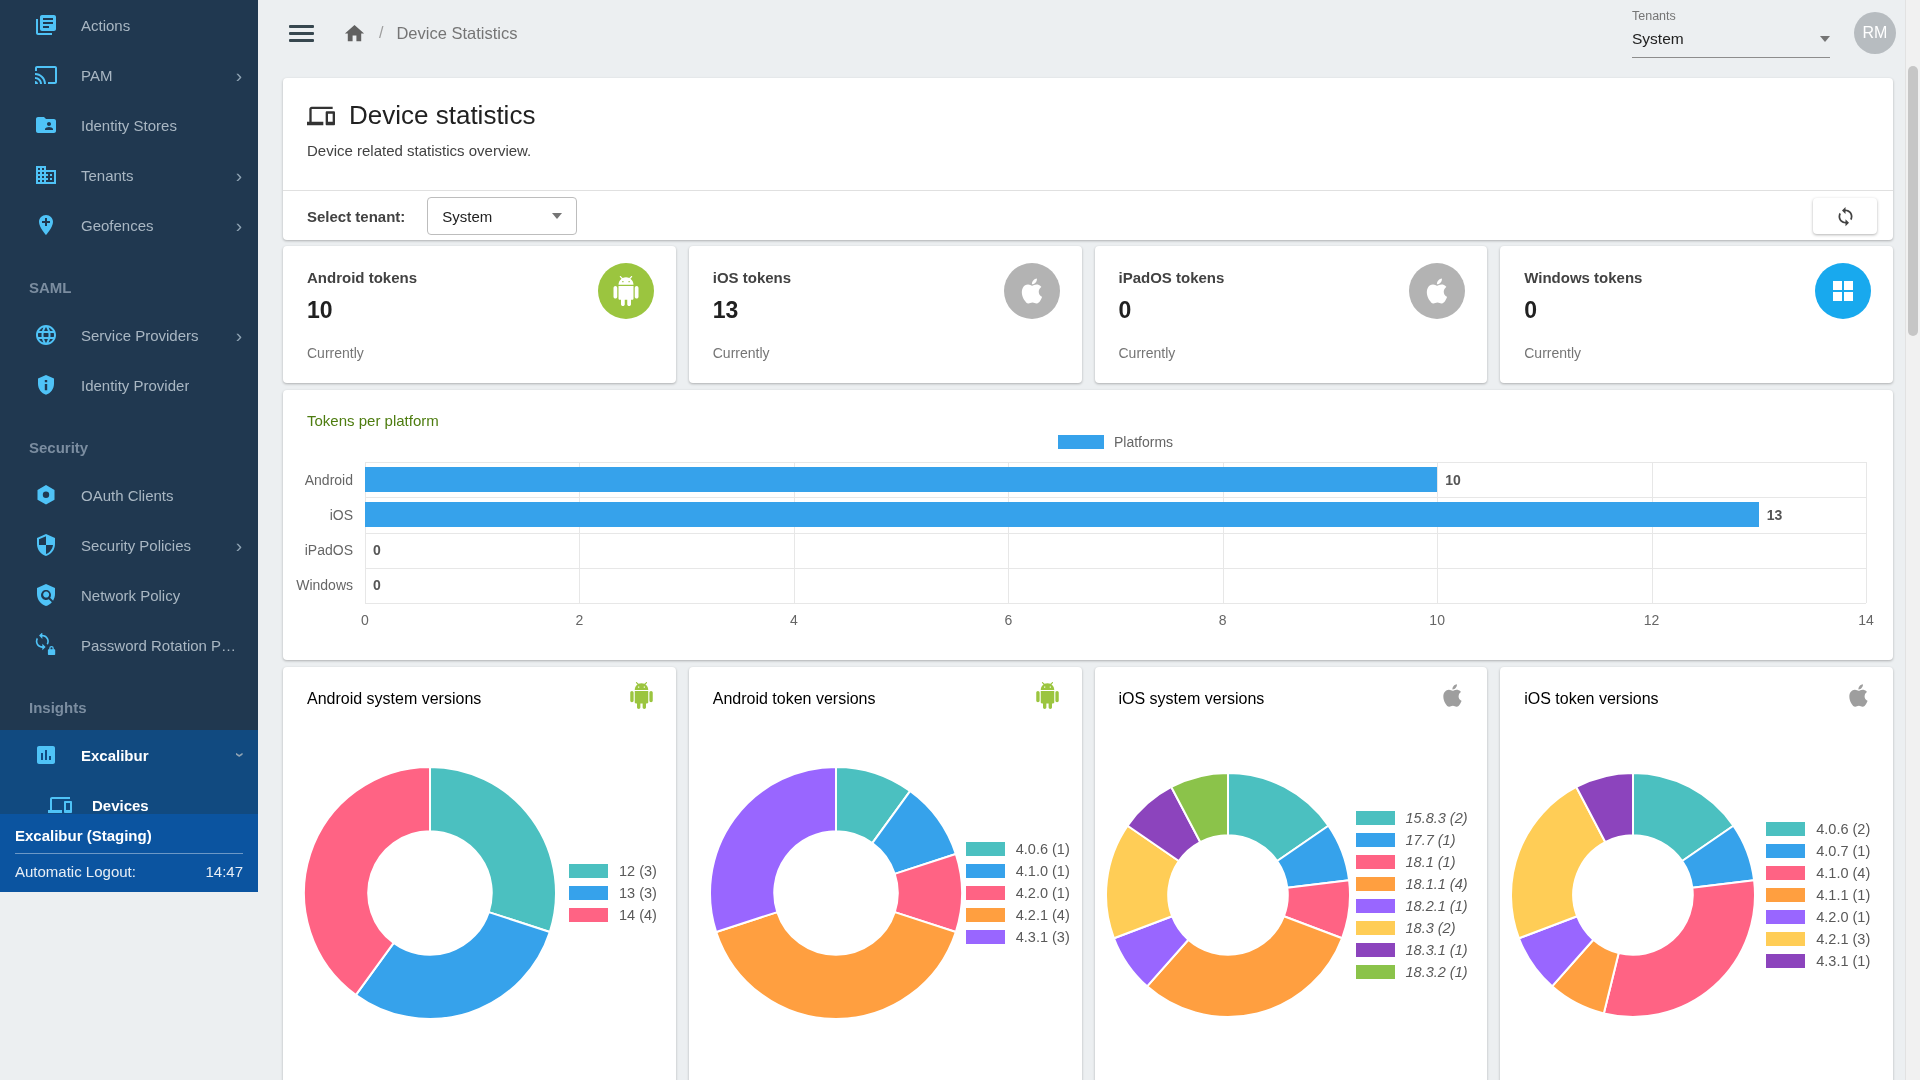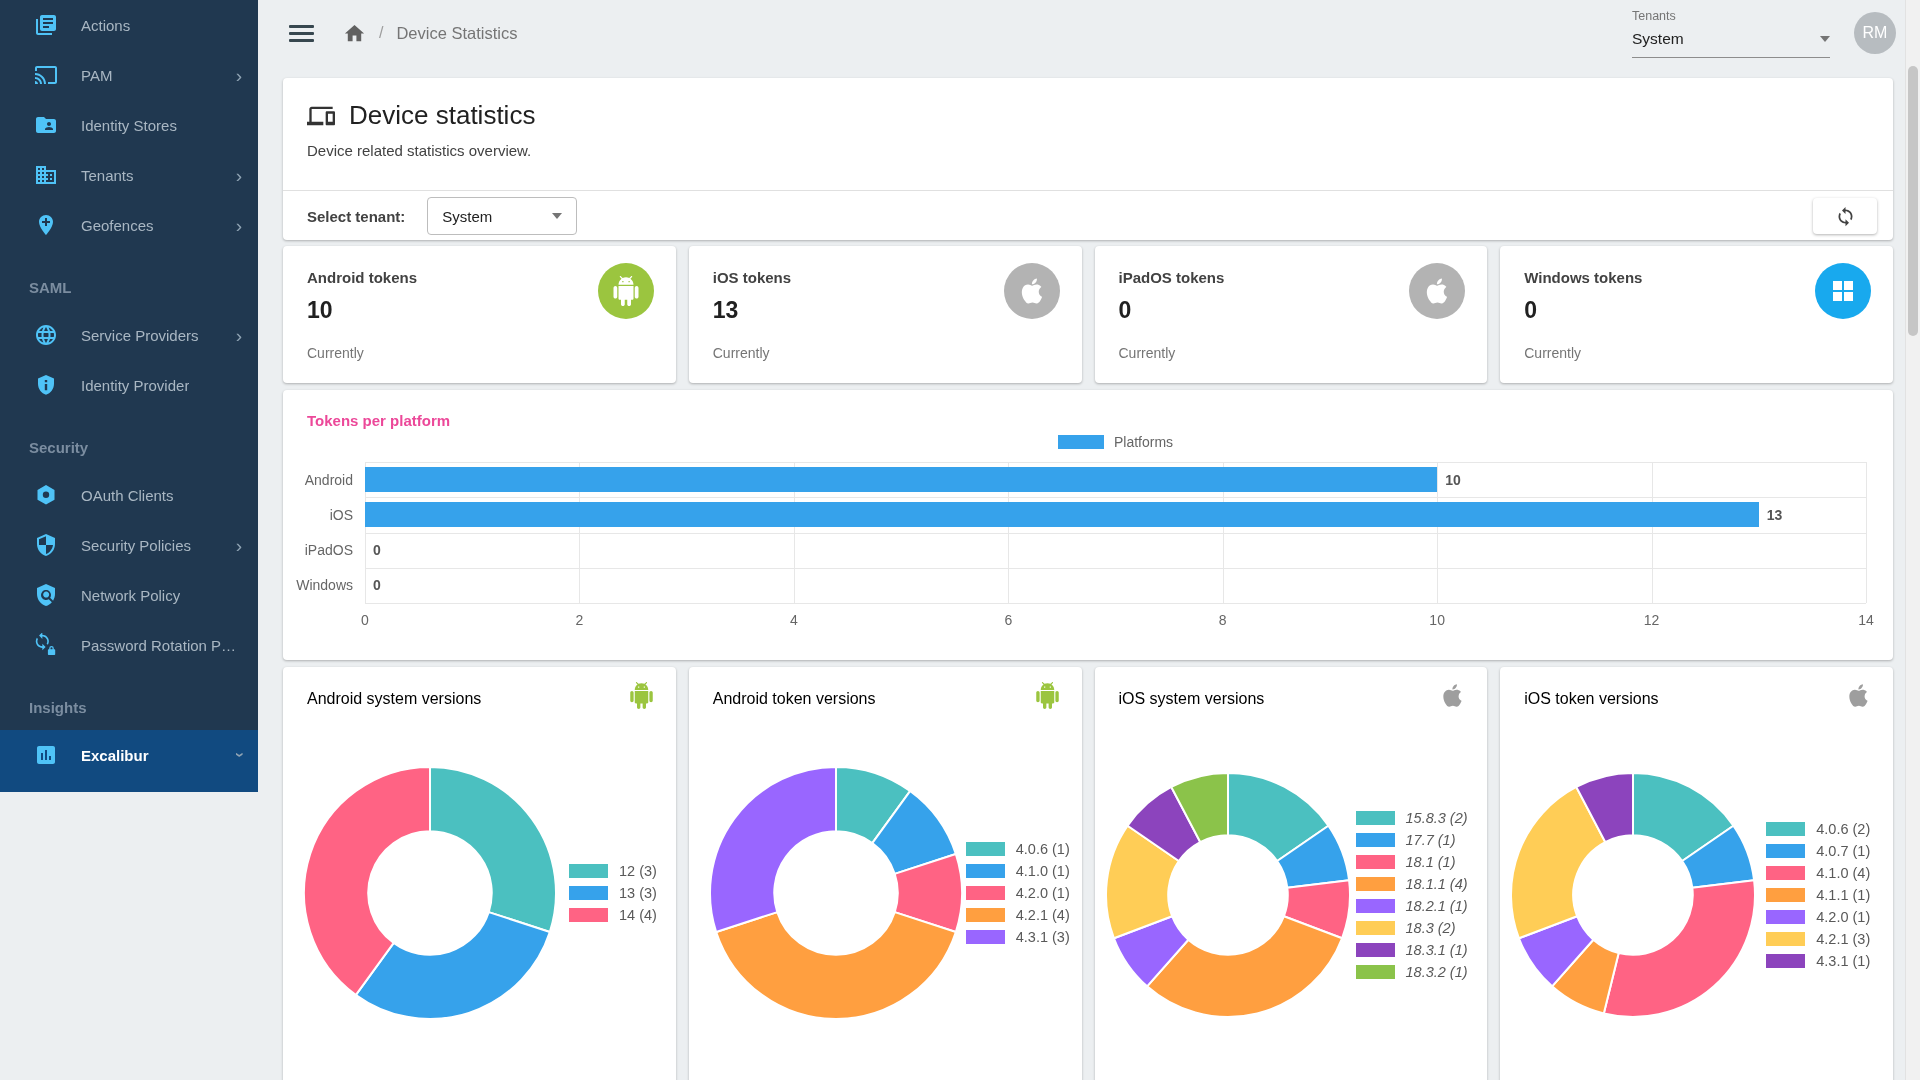--- a/index.html
+++ b/index.html
@@ -6,21 +6,21 @@
   html,body { margin:0; padding:0; }
   body {
     width:1920px; height:1080px; overflow:hidden;
     font-family:"Liberation Sans", sans-serif;
     background:#eceff1; display:flex;
   }
   .icon { display:inline-flex; flex:none; }
   .icon svg { width:100%; height:100%; }
 
   
-  .sidebar { width:258px; height:792px; background:#203850; position:relative; flex:none; overflow:hidden; }
+  .sidebar { width:258px; height:892px; background:#203850; position:relative; flex:none; overflow:hidden; }
   .nav-section .section-header {
     padding:28px 8px 12px 29px; color:#7b8da0; font-size:15px; font-weight:bold; line-height:20px;
   }
   .nav-item {
     height:50px; display:flex; align-items:center; padding:0 16px 0 34px;
     color:#a9b7c3; font-size:15px; cursor:pointer; position:relative; white-space:nowrap;
   }
   .nav-item .icon { width:24px; height:24px; color:#4fc3f7; margin-right:23px; }
   .nav-item .label { overflow:hidden; text-overflow:ellipsis; }
   .nav-item.selected { background:#114a80; color:#fff; font-weight:bold; }
@@ -76,21 +76,21 @@
   .stat-card { flex:1; height:137px; position:relative; padding:23px 24px; }
   .stat-title { font-size:15px; font-weight:bold; color:#424242; }
   .stat-value { font-size:23px; font-weight:bold; color:#212121; margin-top:11px; }
   .stat-caption { font-size:14px; color:#757575; position:absolute; left:24px; bottom:22px; }
   .stat-icon { position:absolute; top:17px; right:22px; width:56px; height:56px; border-radius:50%;
                display:flex; align-items:center; justify-content:center; color:#fff; }
   .stat-icon .icon { width:30px; height:30px; }
 
   
   .bar-panel { margin-top:7px; height:270px; position:relative; padding:22px 24px; }
-  .panel-title { font-size:15px; font-weight:bold; color:#ec4899; }
+  .panel-title { font-size:15px; font-weight:normal; color:#4d7c0f; }
   .bar-legend { position:absolute; top:44px; left:82px; right:27px; display:flex; justify-content:center;
                 align-items:center; gap:10px; font-size:14px; color:#666; cursor:pointer; }
   .bar-legend .swatch { width:46px; height:14px; }
   .plot { position:absolute; left:82px; right:27px; top:72px; height:141px; }
   .vline { position:absolute; top:0; bottom:0; width:1px; background:#e7e7e7; }
   .hline { position:absolute; left:0; right:0; height:1px; background:#e7e7e7; }
   .bar { position:absolute; height:25px; }
   .bar-dlabel { position:absolute; transform:translateY(-50%); font-size:14px; font-weight:bold; color:#555; }
   .ylabel { position:absolute; right:calc(100% + 12px); transform:translateY(-50%); font-size:14px; color:#666; white-space:nowrap; }
   .xlabel { position:absolute; top:calc(100% + 9px); transform:translateX(-50%); font-size:14px; color:#666; }
@@ -252,20 +252,27 @@
               </svg>
             </span>
             <span class="label">Actions</span>
           </div>
         </div>
       </div>
       <div class="nav-section">
         <div class="section-header">Others</div>
       </div>
     </nav>
+  <div class="sidebar-footer">
+    <div class="env">Excalibur (Staging)</div>
+    <div class="logout-row">
+      <span>Automatic Logout:</span>
+      <span>14:47</span>
+    </div>
+  </div>
 </aside>
 
 <div class="main">
   <header class="topbar">
     <div class="hamburger">
         <span></span>
         <span></span>
         <span></span>
       </div>
     <span class="icon home-btn">

